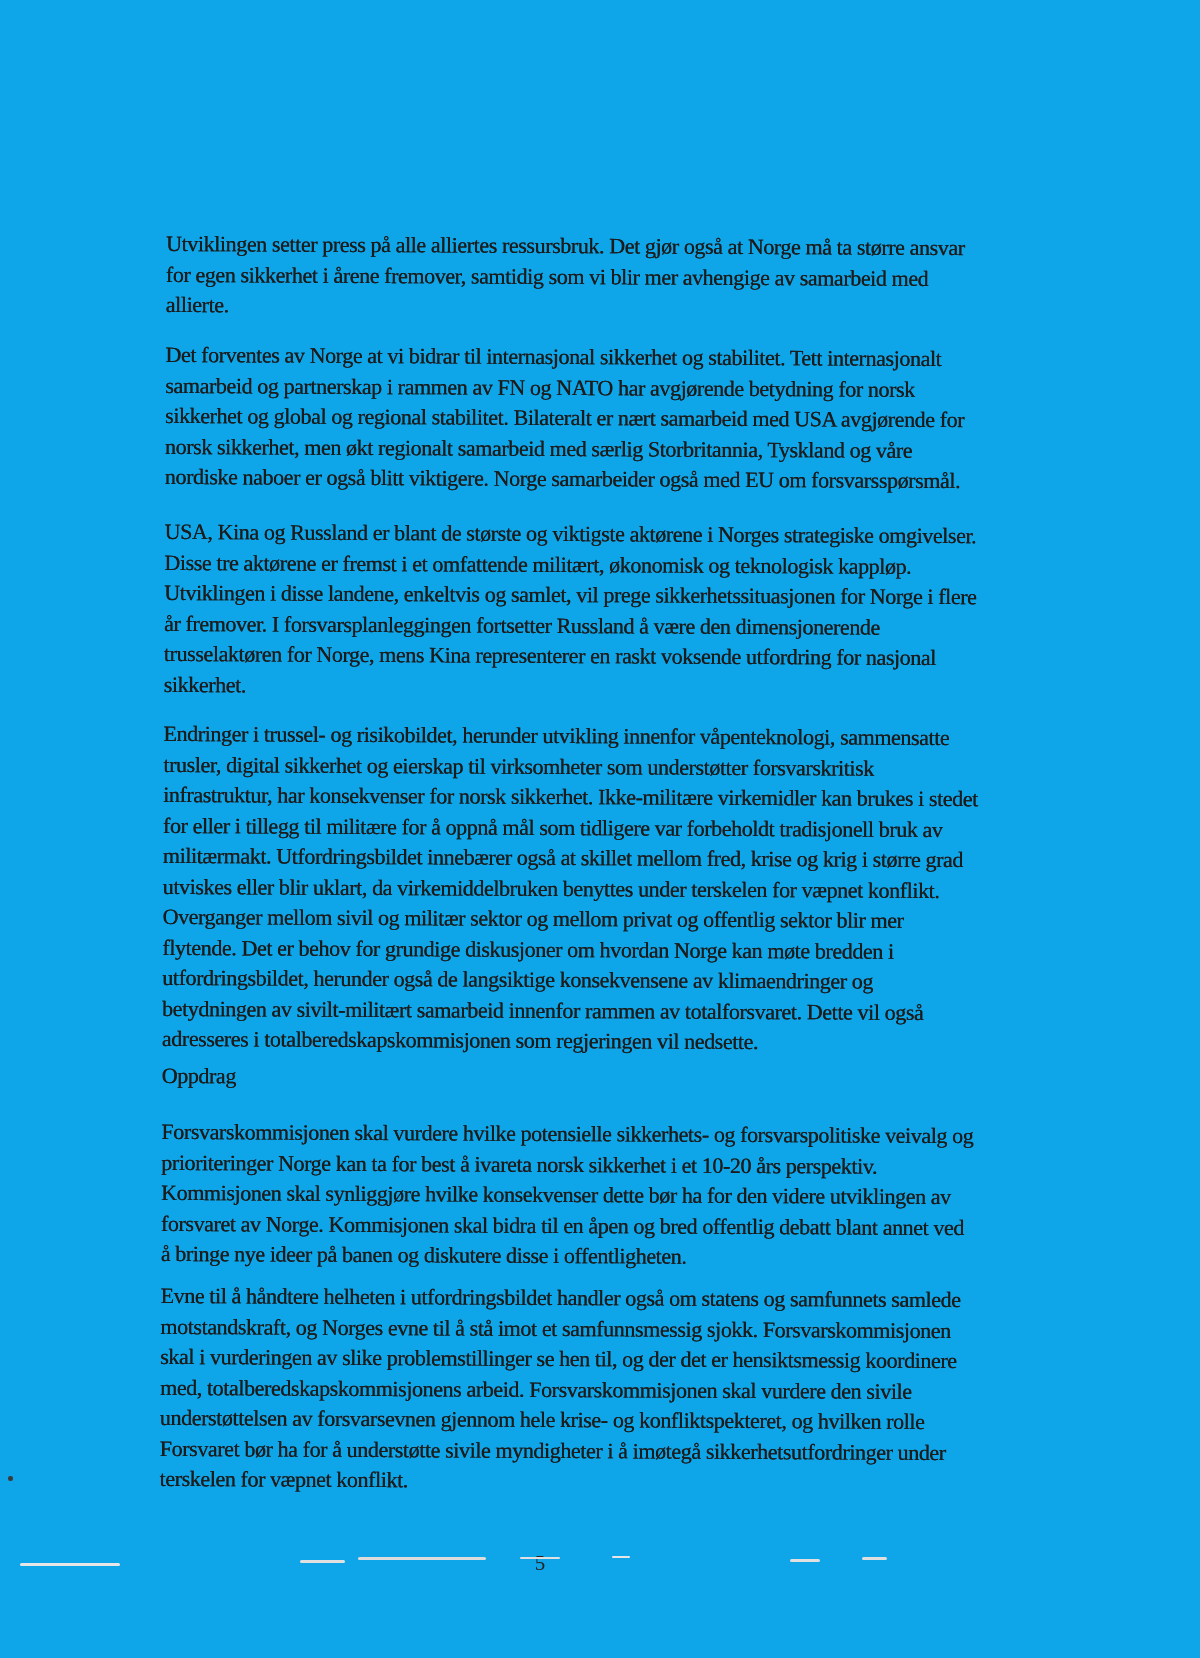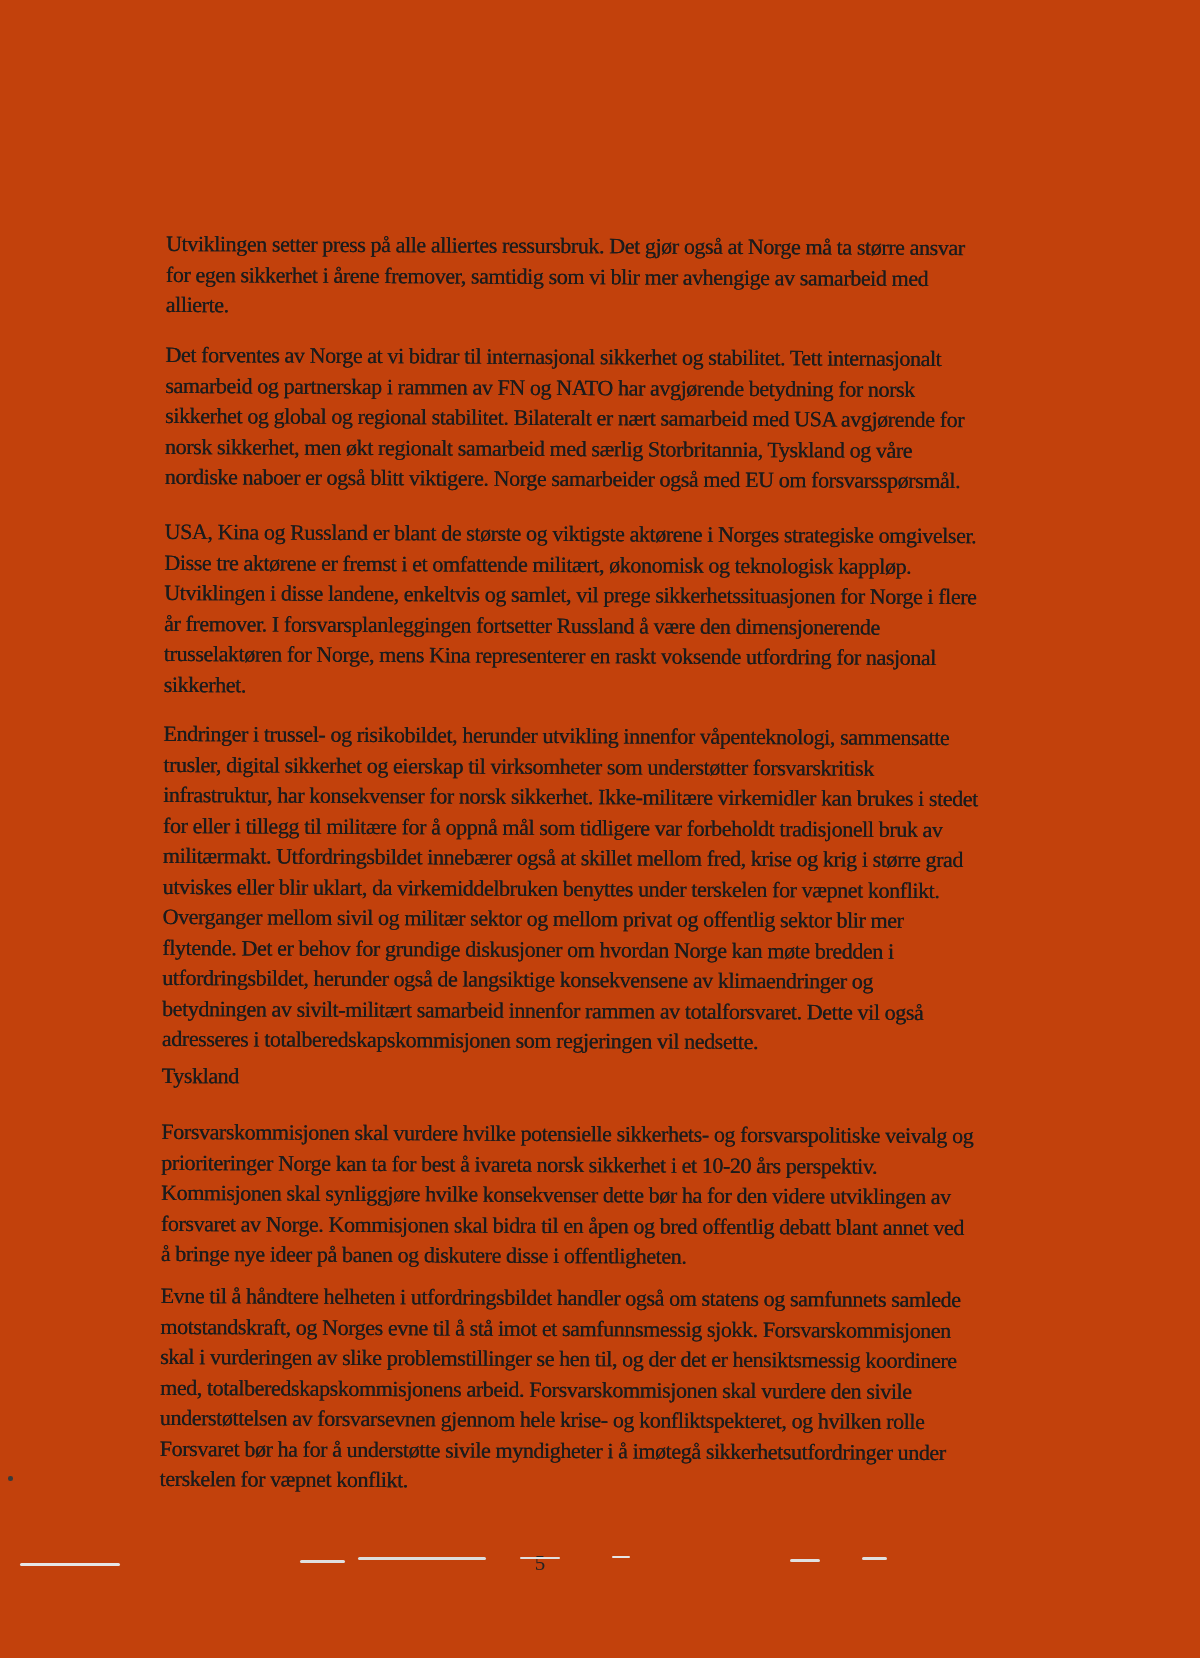--- a/index.html
+++ b/index.html
@@ -5,21 +5,21 @@
   html, body { margin: 0; padding: 0; }
   body {
     width: 1200px; height: 1658px;
     background: #ffffff;
     position: relative;
     overflow: hidden;
     font-family: "Liberation Serif", "DejaVu Serif", serif;
   }
   .page {
     position: absolute; inset: 0;
-    background: #c2410c;
+    background: #0ea5e9;
   }
   .text-column {
     position: absolute; left: 0; top: 0; width: 1200px; height: 1658px;
     transform: rotate(0.3deg);
     transform-origin: 170px 235px;
   }
   .para, .heading {
     position: absolute;
     left: 166px;
     margin: 0;
@@ -92,21 +92,21 @@
 infrastruktur, har konsekvenser for norsk sikkerhet. Ikke-militære virkemidler kan brukes i stedet
 for eller i tillegg til militære for å oppnå mål som tidligere var forbeholdt tradisjonell bruk av
 militærmakt. Utfordringsbildet innebærer også at skillet mellom fred, krise og krig i større grad
 utviskes eller blir uklart, da virkemiddelbruken benyttes under terskelen for væpnet konflikt.
 Overganger mellom sivil og militær sektor og mellom privat og offentlig sektor blir mer
 flytende. Det er behov for grundige diskusjoner om hvordan Norge kan møte bredden i
 utfordringsbildet, herunder også de langsiktige konsekvensene av klimaendringer og
 betydningen av sivilt-militært samarbeid innenfor rammen av totalforsvaret. Dette vil også
 adresseres i totalberedskapskommisjonen som regjeringen vil nedsette.</p>
 
-    <h2 class="heading">Tyskland</h2>
+    <h2 class="heading">Oppdrag</h2>
 
     <p class="para p5">Forsvarskommisjonen skal vurdere hvilke potensielle sikkerhets- og forsvarspolitiske veivalg og
 prioriteringer Norge kan ta for best å ivareta norsk sikkerhet i et 10-20 års perspektiv.
 Kommisjonen skal synliggjøre hvilke konsekvenser dette bør ha for den videre utviklingen av
 forsvaret av Norge. Kommisjonen skal bidra til en åpen og bred offentlig debatt blant annet ved
 å bringe nye ideer på banen og diskutere disse i offentligheten.</p>
 
     <p class="para p6">Evne til å håndtere helheten i utfordringsbildet handler også om statens og samfunnets samlede
 motstandskraft, og Norges evne til å stå imot et samfunnsmessig sjokk. Forsvarskommisjonen
 skal i vurderingen av slike problemstillinger se hen til, og der det er hensiktsmessig koordinere

